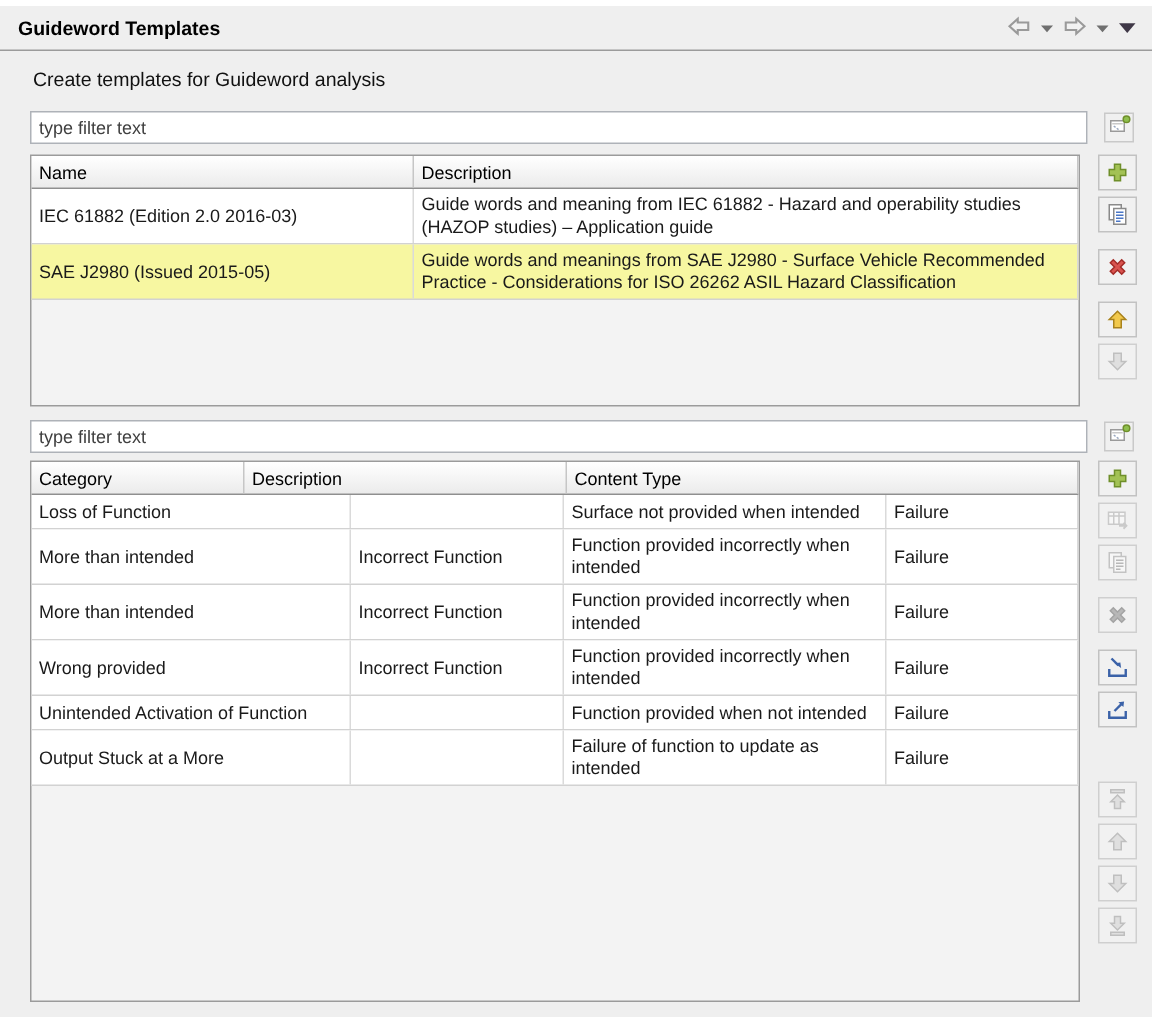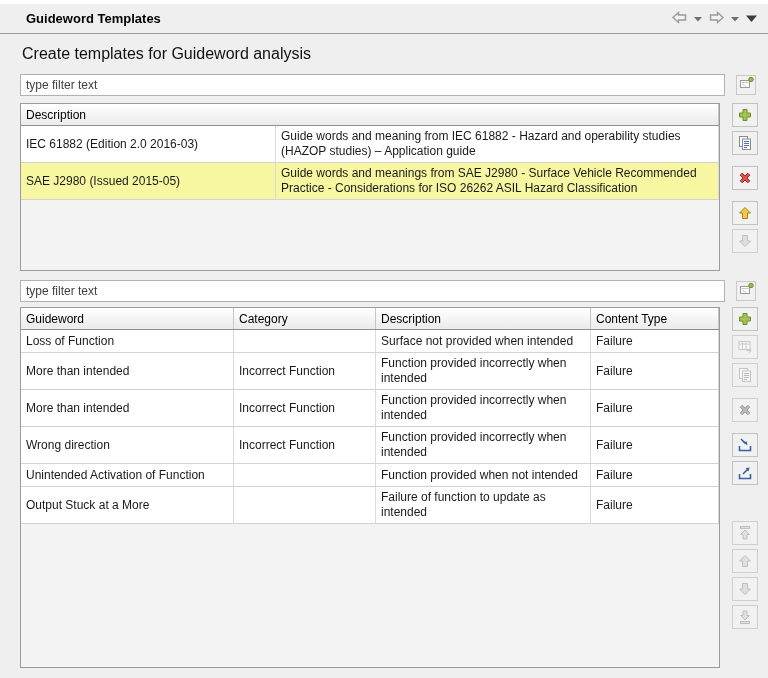--- a/index.html
+++ b/index.html
@@ -4,26 +4,26 @@
 <style>
   * { margin:0; padding:0; box-sizing:border-box; }
   html,body { background:#e8e8e8; }
   body { font-family:"Liberation Sans","DejaVu Sans",sans-serif; font-size:12px; color:#1a1a1a; }
   .window { position:relative; width:768px; height:678px; background:#efefef; overflow:hidden; }
   .topstrip { position:absolute; top:0; left:0; width:768px; height:4px; background:#ffffff; }
 
   
   .header { position:absolute; top:4px; left:0; width:768px; height:30px; background:#efefef;
             border-bottom:1px solid #9b9b9b; display:flex; align-items:center; }
-  .title { font-size:13px; font-weight:bold; color:#000; margin-left:26px; }
+  .title { font-size:13px; font-weight:bold; color:#000; margin-left:12px; }
   .nav { position:absolute; right:10px; top:0; height:30px; display:flex; align-items:center; gap:5px; }
   .nav .navbtn { display:flex; align-items:center; justify-content:center; height:20px; cursor:default; }
 
   
-  .subtitle { position:absolute; left:22px; top:45px; font-size:16px; color:#111; }
+  .subtitle { position:absolute; left:22px; top:45px; font-size:13px; color:#111; }
 
   
   .filter-input { position:absolute; left:20px; width:705px; height:22px; border:1px solid #aeb2b8;
                   background:#fff; font-family:inherit; font-size:12px; color:#404040; padding:0 5px; }
   #filter1 { top:74px; }
   #filter2 { top:280px; }
   .filter-btn { position:absolute; left:736px; width:20px; height:20px; border:1px solid #c9c9c9;
                 background:#f0f0f0; display:flex; align-items:center; justify-content:center; }
   #filter1-btn { top:75px; }
   #filter2-btn { top:281px; }
@@ -102,20 +102,21 @@
       <span><svg width="15" height="15" viewBox="0 0 15 15">
           <rect x="1.5" y="4.5" width="9" height="7" fill="#fff" stroke="#9a9a9a"></rect>
           <path d="M2.5 6.5h7" stroke="#c9c9c9"></path>
           <path d="M3.5 8l4 3" stroke="#9aa8c0" stroke-dasharray="1.5,1"></path>
           <circle cx="12" cy="3.5" r="2.2" fill="#8fbf4d" stroke="#6f8f2a"></circle>
         </svg></span>
     </div>
 
   <div class="table" id="table1">
     <div class="thead">
+        <div class="th c0">Name</div>
         <div class="th c1">Description</div>
       </div>
     <div class="tbody">
         <div class="tr">
           <div class="td c0">IEC 61882 (Edition 2.0 2016-03)</div>
           <div class="td c1">Guide words and meaning from IEC 61882 - Hazard and operability studies (HAZOP studies) – Application guide</div>
         </div>
         <div class="tr selected">
           <div class="td c0">SAE J2980 (Issued 2015-05)</div>
           <div class="td c1">Guide words and meanings from SAE J2980 - Surface Vehicle Recommended Practice - Considerations for ISO 26262 ASIL Hazard Classification</div>
@@ -173,21 +174,20 @@
       <span><svg width="15" height="15" viewBox="0 0 15 15">
           <rect x="1.5" y="4.5" width="9" height="7" fill="#fff" stroke="#9a9a9a"></rect>
           <path d="M2.5 6.5h7" stroke="#c9c9c9"></path>
           <path d="M3.5 8l4 3" stroke="#9aa8c0" stroke-dasharray="1.5,1"></path>
           <circle cx="12" cy="3.5" r="2.2" fill="#8fbf4d" stroke="#6f8f2a"></circle>
         </svg></span>
     </div>
 
   <div class="table" id="table2">
     <div class="thead">
-        <div class="th c0">Guideword</div>
         <div class="th c1">Category</div>
         <div class="th c2">Description</div>
         <div class="th c3">Content Type</div>
       </div>
     <div class="tbody">
         <div class="tr">
           <div class="td c0">Loss of Function</div>
           <div class="td c1"></div>
           <div class="td c2">Surface not provided when intended</div>
           <div class="td c3">Failure</div>
@@ -198,21 +198,21 @@
           <div class="td c2">Function provided incorrectly when intended</div>
           <div class="td c3">Failure</div>
         </div>
         <div class="tr">
           <div class="td c0">More than intended</div>
           <div class="td c1">Incorrect Function</div>
           <div class="td c2">Function provided incorrectly when intended</div>
           <div class="td c3">Failure</div>
         </div>
         <div class="tr">
-          <div class="td c0">Wrong direction</div>
+          <div class="td c0">Wrong provided</div>
           <div class="td c1">Incorrect Function</div>
           <div class="td c2">Function provided incorrectly when intended</div>
           <div class="td c3">Failure</div>
         </div>
         <div class="tr">
           <div class="td c0">Unintended Activation of Function</div>
           <div class="td c1"></div>
           <div class="td c2">Function provided when not intended</div>
           <div class="td c3">Failure</div>
         </div>

